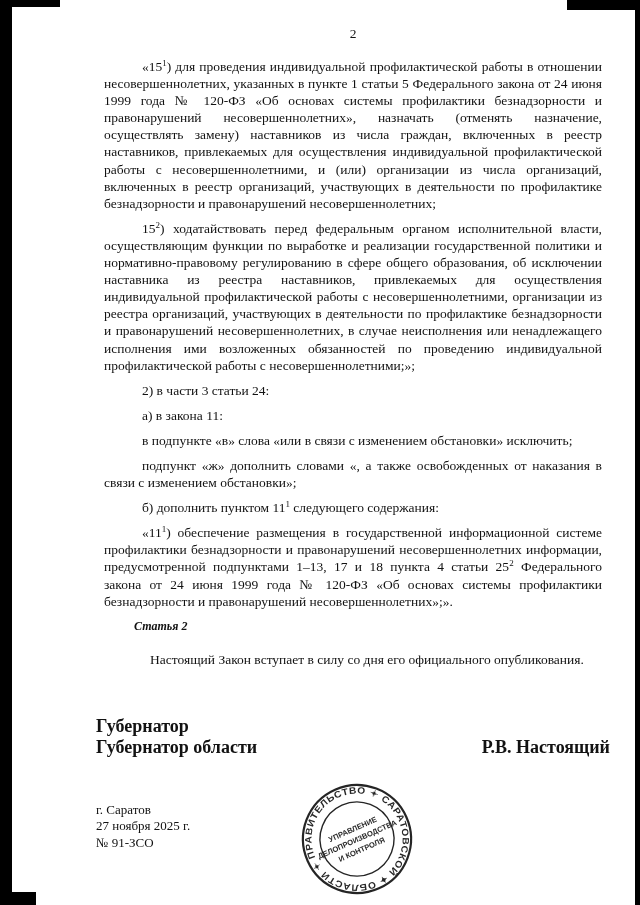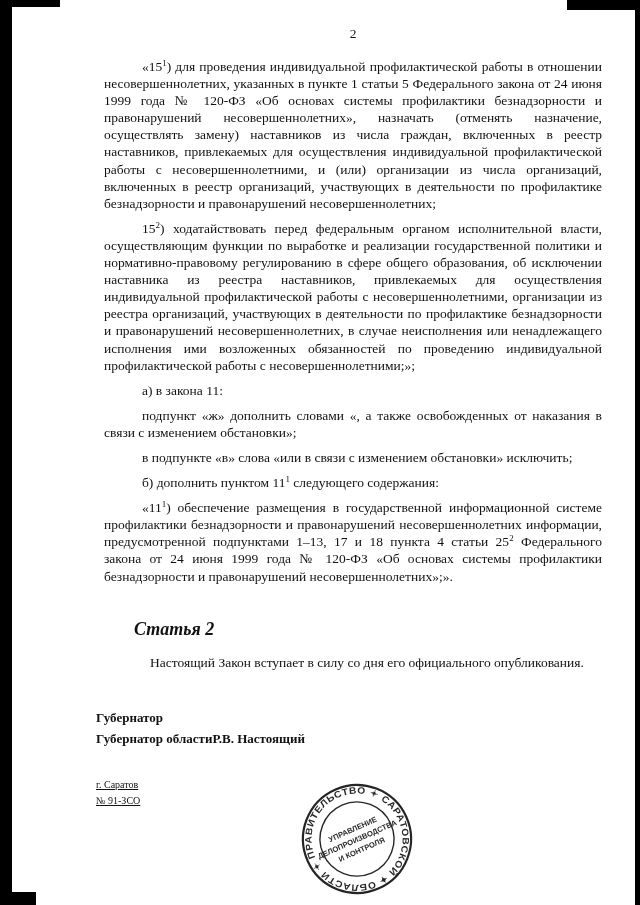--- a/index.html
+++ b/index.html
@@ -18,34 +18,34 @@
   .content { position:absolute; left:96px; top:26px; width:514px; }
   .page-number { text-align:center; font-size:13.5px; margin:0 0 16px 0; }
 
   .para {
     margin:8px; text-align:justify; text-indent:38px;
     font-size:13.5px; line-height:17.1px;
   }
   .para sup { font-size:9px; line-height:0; vertical-align:super; }
 
   .article-heading {
-    margin:36px 0 0 0; text-indent:38px;
+    margin:8px 0 0 0; text-indent:38px;
     font-weight:bold; font-style:italic;
-    font-size:18px; line-height:17.1px;
+    font-size:12px; line-height:17.1px;
   }
   .article-text { margin:16px; }
 
   .sig-row {
-    display:flex; align-items:flex-end;
-    margin-top:36px; font-weight:bold; font-size:13px;
+    display:flex; justify-content:space-between; align-items:flex-end;
+    margin-top:48px; font-weight:bold; font-size:18px;
   }
   .sig-left div { line-height:21px; }
   .sig-right { line-height:21px; }
 
-  .footer { margin-top:28px; font-size:10px; line-height:16.5px;text-decoration:underline; }
+  .footer { margin-top:44px; font-size:13px; line-height:16.5px; }
   .footer div { margin:0; }
 
   .stamp {
     position:absolute; left:286px; top:768px; width:142px; height:142px;
     transform:rotate(-24deg); opacity:0.93; pointer-events:none;
   }
   .stamp text { fill:#151515; font-family:"Liberation Sans", sans-serif; }
 </style>
 </head>
 <body>
@@ -59,45 +59,47 @@
   <div class="corner-bl"></div>
 
   <div class="content">
 
     <p class="page-number">2</p>
 
     <p class="para"><span>«15</span><sup>1</sup><span>) для проведения индивидуальной профилактической работы в отношении несовершеннолетних, указанных в пункте 1 статьи 5 Федерального закона от 24 июня 1999 года № 120-ФЗ «Об основах системы профилактики безнадзорности и правонарушений несовершеннолетних», назначать (отменять назначение, осуществлять замену) наставников из числа граждан, включенных в реестр наставников, привлекаемых для осуществления индивидуальной профилактической работы с несовершеннолетними, и (или) организации из числа организаций, включенных в реестр организаций, участвующих в деятельности по профилактике безнадзорности и правонарушений несовершеннолетних;</span></p>
 
     <p class="para"><span>15</span><sup>2</sup><span>) ходатайствовать перед федеральным органом исполнительной власти, осуществляющим функции по выработке и реализации государственной политики и нормативно-правовому регулированию в сфере общего образования, об исключении наставника из реестра наставников, привлекаемых для осуществления индивидуальной профилактической работы с несовершеннолетними, организации из реестра организаций, участвующих в деятельности по профилактике безнадзорности и правонарушений несовершеннолетних, в случае неисполнения или ненадлежащего исполнения ими возложенных обязанностей по проведению индивидуальной профилактической работы с несовершеннолетними;»;</span></p>
 
+    <p class="para">2) в части 3 статьи 24:</p>
 
     <p class="para">а) в закона 11:</p>
 
+    <p class="para">в подпункте «в» слова «или в связи с изменением обстановки» исключить;</p>
+
     <p class="para">подпункт «ж» дополнить словами «, а также освобожденных от наказания в связи с изменением обстановки»;</p>
-
-    <p class="para">в подпункте «в» слова «или в связи с изменением обстановки» исключить;</p>
 
     <p class="para"><span>б) дополнить пунктом 11</span><sup>1</sup><span> следующего содержания:</span></p>
 
     <p class="para"><span>«11</span><sup>1</sup><span>) обеспечение размещения в государственной информационной системе профилактики безнадзорности и правонарушений несовершеннолетних информации, предусмотренной подпунктами 1–13, 17 и 18 пункта 4 статьи 25</span><sup>2</sup><span> Федерального закона от 24 июня 1999 года № 120-ФЗ «Об основах системы профилактики безнадзорности и правонарушений несовершеннолетних»;».</span></p>
 
     <p class="article-heading">Статья 2</p>
 
     <p class="para article-text">Настоящий Закон вступает в силу со дня его официального опубликования.</p>
 
     <div class="sig-row">
       <div class="sig-left">
         <div>Губернатор</div>
         <div>Губернатор области</div>
       </div>
       <div class="sig-right">Р.В. Настоящий</div>
     </div>
 
     <div class="footer">
       <div>г. Саратов</div>
+      <div>27 ноября 2025 г.</div>
       <div>№ 91-ЗСО</div>
     </div>
 
   </div>
 
   <svg class="stamp" viewBox="0 0 142 142">
     <circle cx="71" cy="71" r="54" fill="none" stroke="#151515" stroke-width="2.2"></circle>
     <circle cx="71" cy="71" r="37" fill="none" stroke="#151515" stroke-width="1.4"></circle>
     <defs>
       <path id="ringPath" d="M 71,71 m -45.5,0 a 45.5,45.5 0 1,1 91,0 a 45.5,45.5 0 1,1 -91,0"></path>

